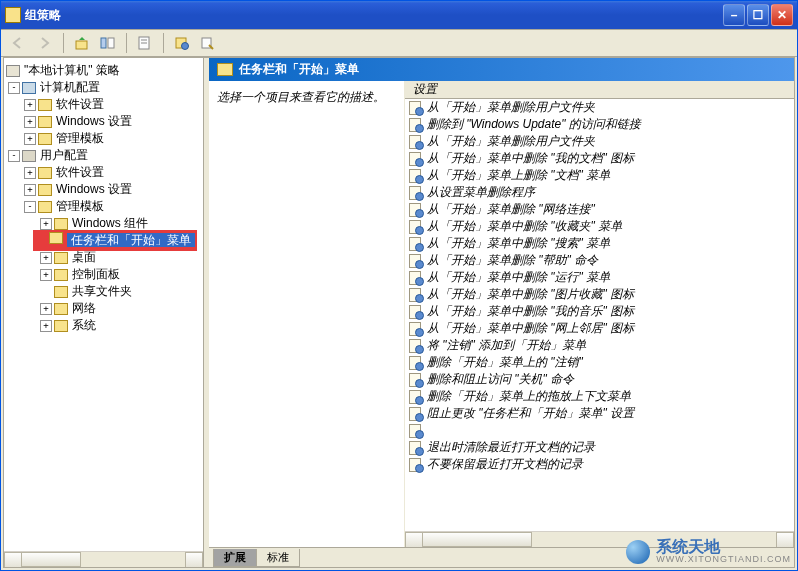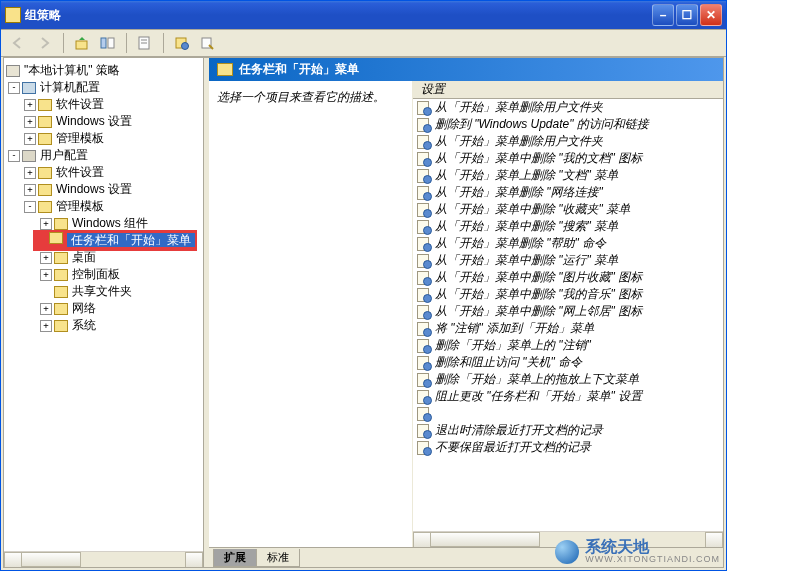--- a/index.html
+++ b/index.html
@@ -1,17 +1,17 @@
 <!DOCTYPE html>
 <html><head>
 <meta charset="utf-8">
 <style>
   * { box-sizing: border-box; }
   html, body { margin: 0; padding: 0; font-family: "Microsoft YaHei", "SimSun", Tahoma, sans-serif; font-size: 12px; }
-  .window { width: 727px; height: 571px; border: 1px solid #0054E3; background: #ECE9D8; display: flex; flex-direction: column; position: relative; }
+  .window { width: 798px; height: 571px; border: 1px solid #0054E3; background: #ECE9D8; display: flex; flex-direction: column; position: relative; }
   .titlebar { height: 28px; background: linear-gradient(to bottom, #3B77DD 0%, #2A5ED8 8%, #1E4FC5 50%, #1E4FC5 100%); display: flex; align-items: center; padding: 0 4px; color: white; }
   .titlebar .app-icon { width: 16px; height: 16px; margin-right: 4px; background: #F9E28A; border: 1px solid #9C7A00; }
   .titlebar .title { font-weight: bold; flex: 1; }
   .titlebar .win-buttons { display: flex; gap: 2px; }
   .titlebar .win-btn { width: 22px; height: 22px; border-radius: 3px; display: flex; align-items: center; justify-content: center; font-weight: bold; color: white; border: 1px solid #FFFFFF60; }
   .win-min, .win-max { background: linear-gradient(#5A8FE8, #1C4DBF); }
   .win-close { background: linear-gradient(#F08070, #D03018); }
 
   .menubar { height: 22px; background: #ECE9D8; display: flex; align-items: center; padding: 0 4px; border-bottom: 1px solid #FFFFFF; }
   .menubar .menu-item { padding: 2px 8px; cursor: default; }
@@ -35,21 +35,21 @@
   .highlight-box { background: #E63C3C; padding: 2px; display: inline-block; }
   .highlight-box .inner-sel { background: #316AC5; color: white; padding: 0 4px; }
 
   .splitter { width: 5px; background: #ECE9D8; cursor: col-resize; }
 
   .right-pane { flex: 1; display: flex; flex-direction: column; overflow: hidden; }
   .right-header { background: linear-gradient(to right, #0A66C4, #4E97EC); color: white; font-weight: bold; padding: 3px 8px; display: flex; align-items: center; }
   .right-header .folder-icon { width: 16px; height: 13px; background: #F8E38C; border: 1px solid #B08E1E; margin-right: 6px; display: inline-block; }
   .right-body { flex: 1; display: flex; overflow: hidden; font-style: italic; }
   .desc-pane { width: 195px; padding: 8px; }
-  .list-pane { flex: 1; display: flex; flex-direction: column; border-left: 1px solid #ECE9D8; overflow: hidden; position: relative; margin-left: 8px; }
+  .list-pane { flex: 1; display: flex; flex-direction: column; border-left: 1px solid #ECE9D8; overflow: hidden; position: relative; }
   .list-header { background: #ECE9D8; border-bottom: 1px solid #ACA899; padding: 2px 8px; height: 18px; display: flex; align-items: center; }
   .list-body { flex: 1; overflow-y: scroll; overflow-x: hidden; }
   .list-item { display: flex; align-items: center; height: 17px; padding-left: 4px; cursor: default; white-space: nowrap; }
   .list-item .policy-icon { width: 14px; height: 14px; margin-right: 4px; display: inline-block; position: relative; }
   .policy-icon::before { content: ""; position: absolute; width: 10px; height: 12px; background: #FDFBEC; border: 1px solid #9E9780; top: 0; left: 0; }
   .policy-icon::after { content: ""; position: absolute; width: 7px; height: 7px; background: #5A8ACF; border-radius: 50%; bottom: -1px; right: -1px; border: 1px solid #2A5A99; }
   .tabstrip { height: 20px; border-top: 1px solid #ACA899; background: #ECE9D8; display: flex; align-items: flex-end; padding-left: 4px; }
   .tab { border: 1px solid #ACA899; border-top: none; padding: 1px 10px; font-size: 11px; margin-right: -1px; background: #ECE9D8; }
   .tab.active { background: #a3a3a3; font-weight: bold; }
 
@@ -265,20 +265,24 @@
               <div class="list-item">
                 <span class="policy-icon"></span>
                 <span>从「开始」菜单中删除 "我的文档" 图标</span>
               </div>
               <div class="list-item">
                 <span class="policy-icon"></span>
                 <span>从「开始」菜单上删除 "文档" 菜单</span>
               </div>
               <div class="list-item">
                 <span class="policy-icon"></span>
+                <span>从设置菜单删除程序</span>
+              </div>
+              <div class="list-item">
+                <span class="policy-icon"></span>
                 <span>从「开始」菜单删除 "网络连接"</span>
               </div>
               <div class="list-item">
                 <span class="policy-icon"></span>
                 <span>从「开始」菜单中删除 "收藏夹" 菜单</span>
               </div>
               <div class="list-item">
                 <span class="policy-icon"></span>
                 <span>从「开始」菜单中删除 "搜索" 菜单</span>
               </div>

